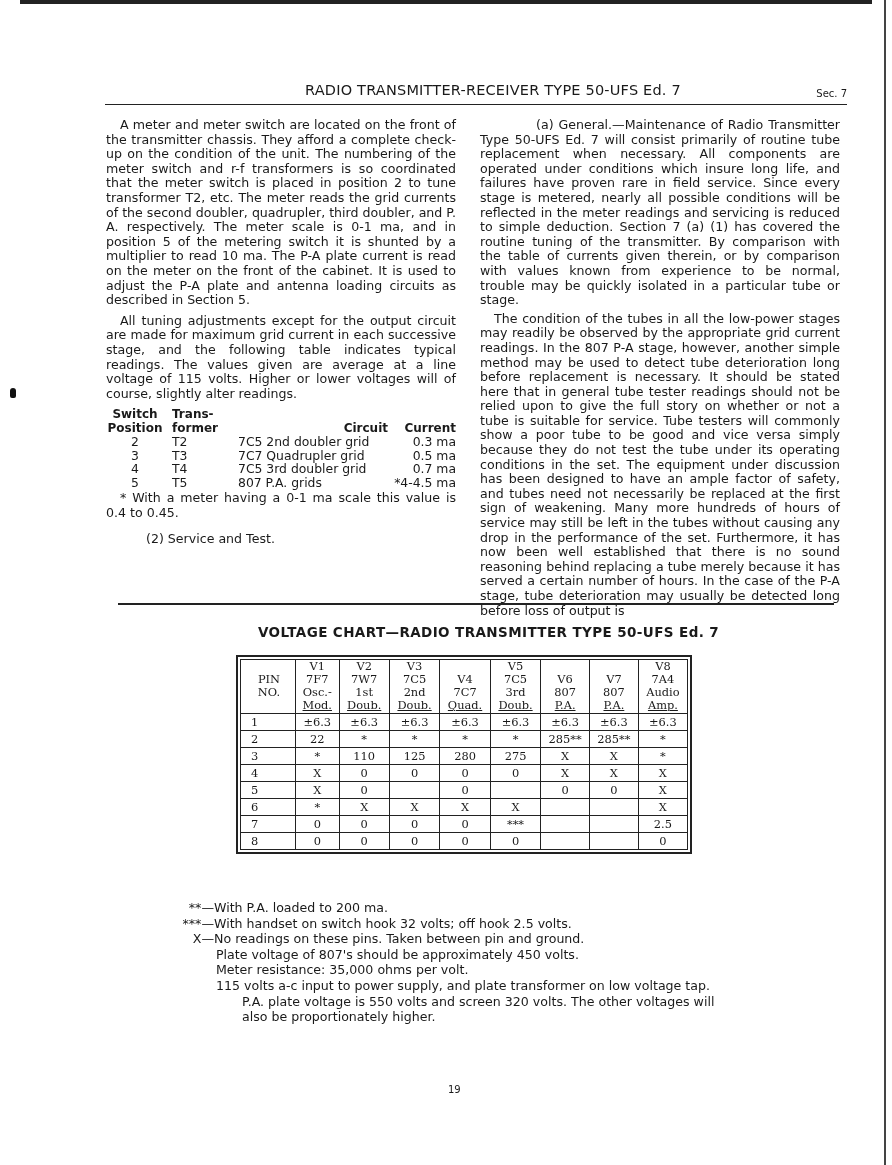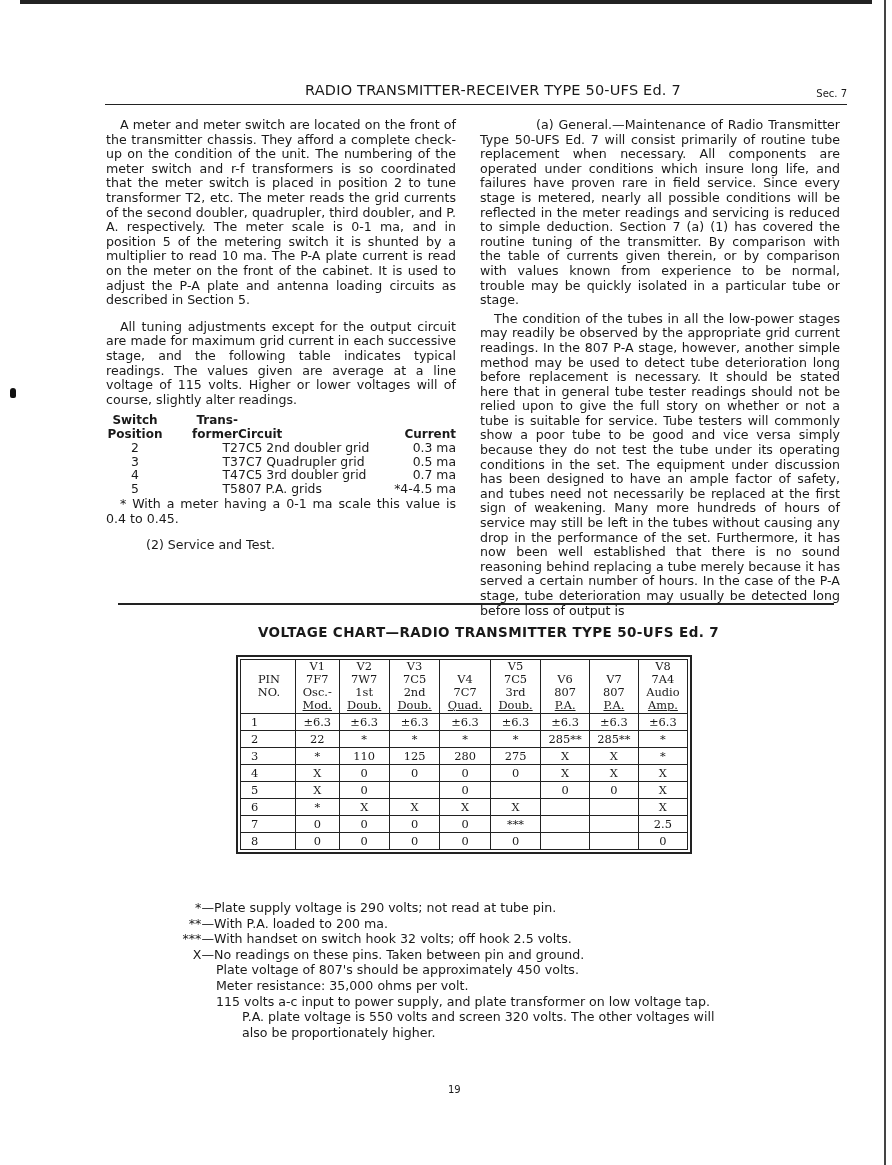--- a/index.html
+++ b/index.html
@@ -12,29 +12,29 @@
   .header { position: absolute; left: 105px; top: 82px; width: 742px; height: 26px; }
   .header .title { position: absolute; left: 200px; top: 0; font-size: 14.5px; letter-spacing: 0.2px; }
   .header .sec { position: absolute; right: 0; top: 6px; font-size: 10px; }
   .header .rule { position: absolute; left: 0; top: 22px; width: 742px; height: 1px; background: #222; }
   .col { position: absolute; font-size: 12.6px; line-height: 14.6px; text-align: justify; }
   .col p { margin: 0; text-indent: 14px; }
   .col-left { left: 106px; top: 118px; width: 350px; }
   .col-right { left: 480px; top: 118px; width: 360px; }
   .col-right p.first { text-indent: 56px; }
   .col-right p + p { margin-top: 4px; }
-  .col-left p + p { margin-top: 12px; }
+  .col-left p + p { margin-top: 6px; }
   .readings { margin: 6px 10px 2px 0; font-size: 12px; width: 350px; border-collapse: collapse; }
   .readings th { font-weight: bold; text-align: left; font-size: 12px; line-height: 14px; padding: 0; vertical-align: bottom; }
   .readings td { padding: 0; line-height: 13.5px; font-size: 12.4px; }
   .readings .c1 { width: 58px; text-align: center; }
-  .readings .c2 { width: 66px; text-align: right; padding-left: 8px; }
+  .readings .c2 { width: 66px; text-align: left; padding-left: 8px; }
   .readings .c3 { width: 150px; }
   .readings .c4 { text-align: right; }
-  .readings th.c3 { text-align: left; }
+  .readings th.c3 { text-align: right; }
   .readings th.c4 { text-align: right; }
   .note { text-indent: 14px; }
   .service { margin-top: 12px !important; text-indent: 40px !important; }
   .section-rule { position: absolute; left: 118px; top: 603px; width: 716px; height: 2px; background: #222; }
   .chart-title { position: absolute; left: 258px; top: 624px; font-size: 13.5px; font-weight: bold; letter-spacing: 0.4px; }
   .chart-wrap { position: absolute; left: 236px; top: 655px; width: 448px; border: 2px solid #222; padding: 2px; }
   table.volt { border-collapse: collapse; width: 100%; font-family: "DejaVu Serif", serif; font-size: 11.4px; }
   table.volt th, table.volt td { border: 1px solid #222; text-align: center; padding: 0; line-height: 13px; }
   table.volt th { font-weight: normal; vertical-align: bottom; padding-bottom: 1px; }
   table.volt th.pin { text-align: center; vertical-align: middle; padding-left: 2px; }
@@ -261,21 +261,20 @@
           <td>0</td>
           <td></td>
           <td></td>
           <td>0</td>
         </tr>
     </tbody>
   </table>
 </div>
 
 <div class="footnotes">
-  <div class="fn"><span class="mark">*—</span><span>Plate supply voltage is 290 volts; not read at tube pin.</span></div>
   <div class="fn"><span class="mark">**—</span><span>With P.A. loaded to 200 ma.</span></div>
   <div class="fn"><span class="mark">***—</span><span>With handset on switch hook 32 volts; off hook 2.5 volts.</span></div>
   <div class="fn"><span class="mark">X—</span><span>No readings on these pins. Taken between pin and ground.</span></div>
   <div class="plain">Plate voltage of 807's should be approximately 450 volts.</div>
   <div class="plain">Meter resistance: 35,000 ohms per volt.</div>
   <div class="plain">115 volts a-c input to power supply, and plate transformer on low voltage tap.</div>
   <div class="hang2">P.A. plate voltage is 550 volts and screen 320 volts. The other voltages will also be proportionately higher.</div>
 </div>
 
 <div class="page-num">19</div>

